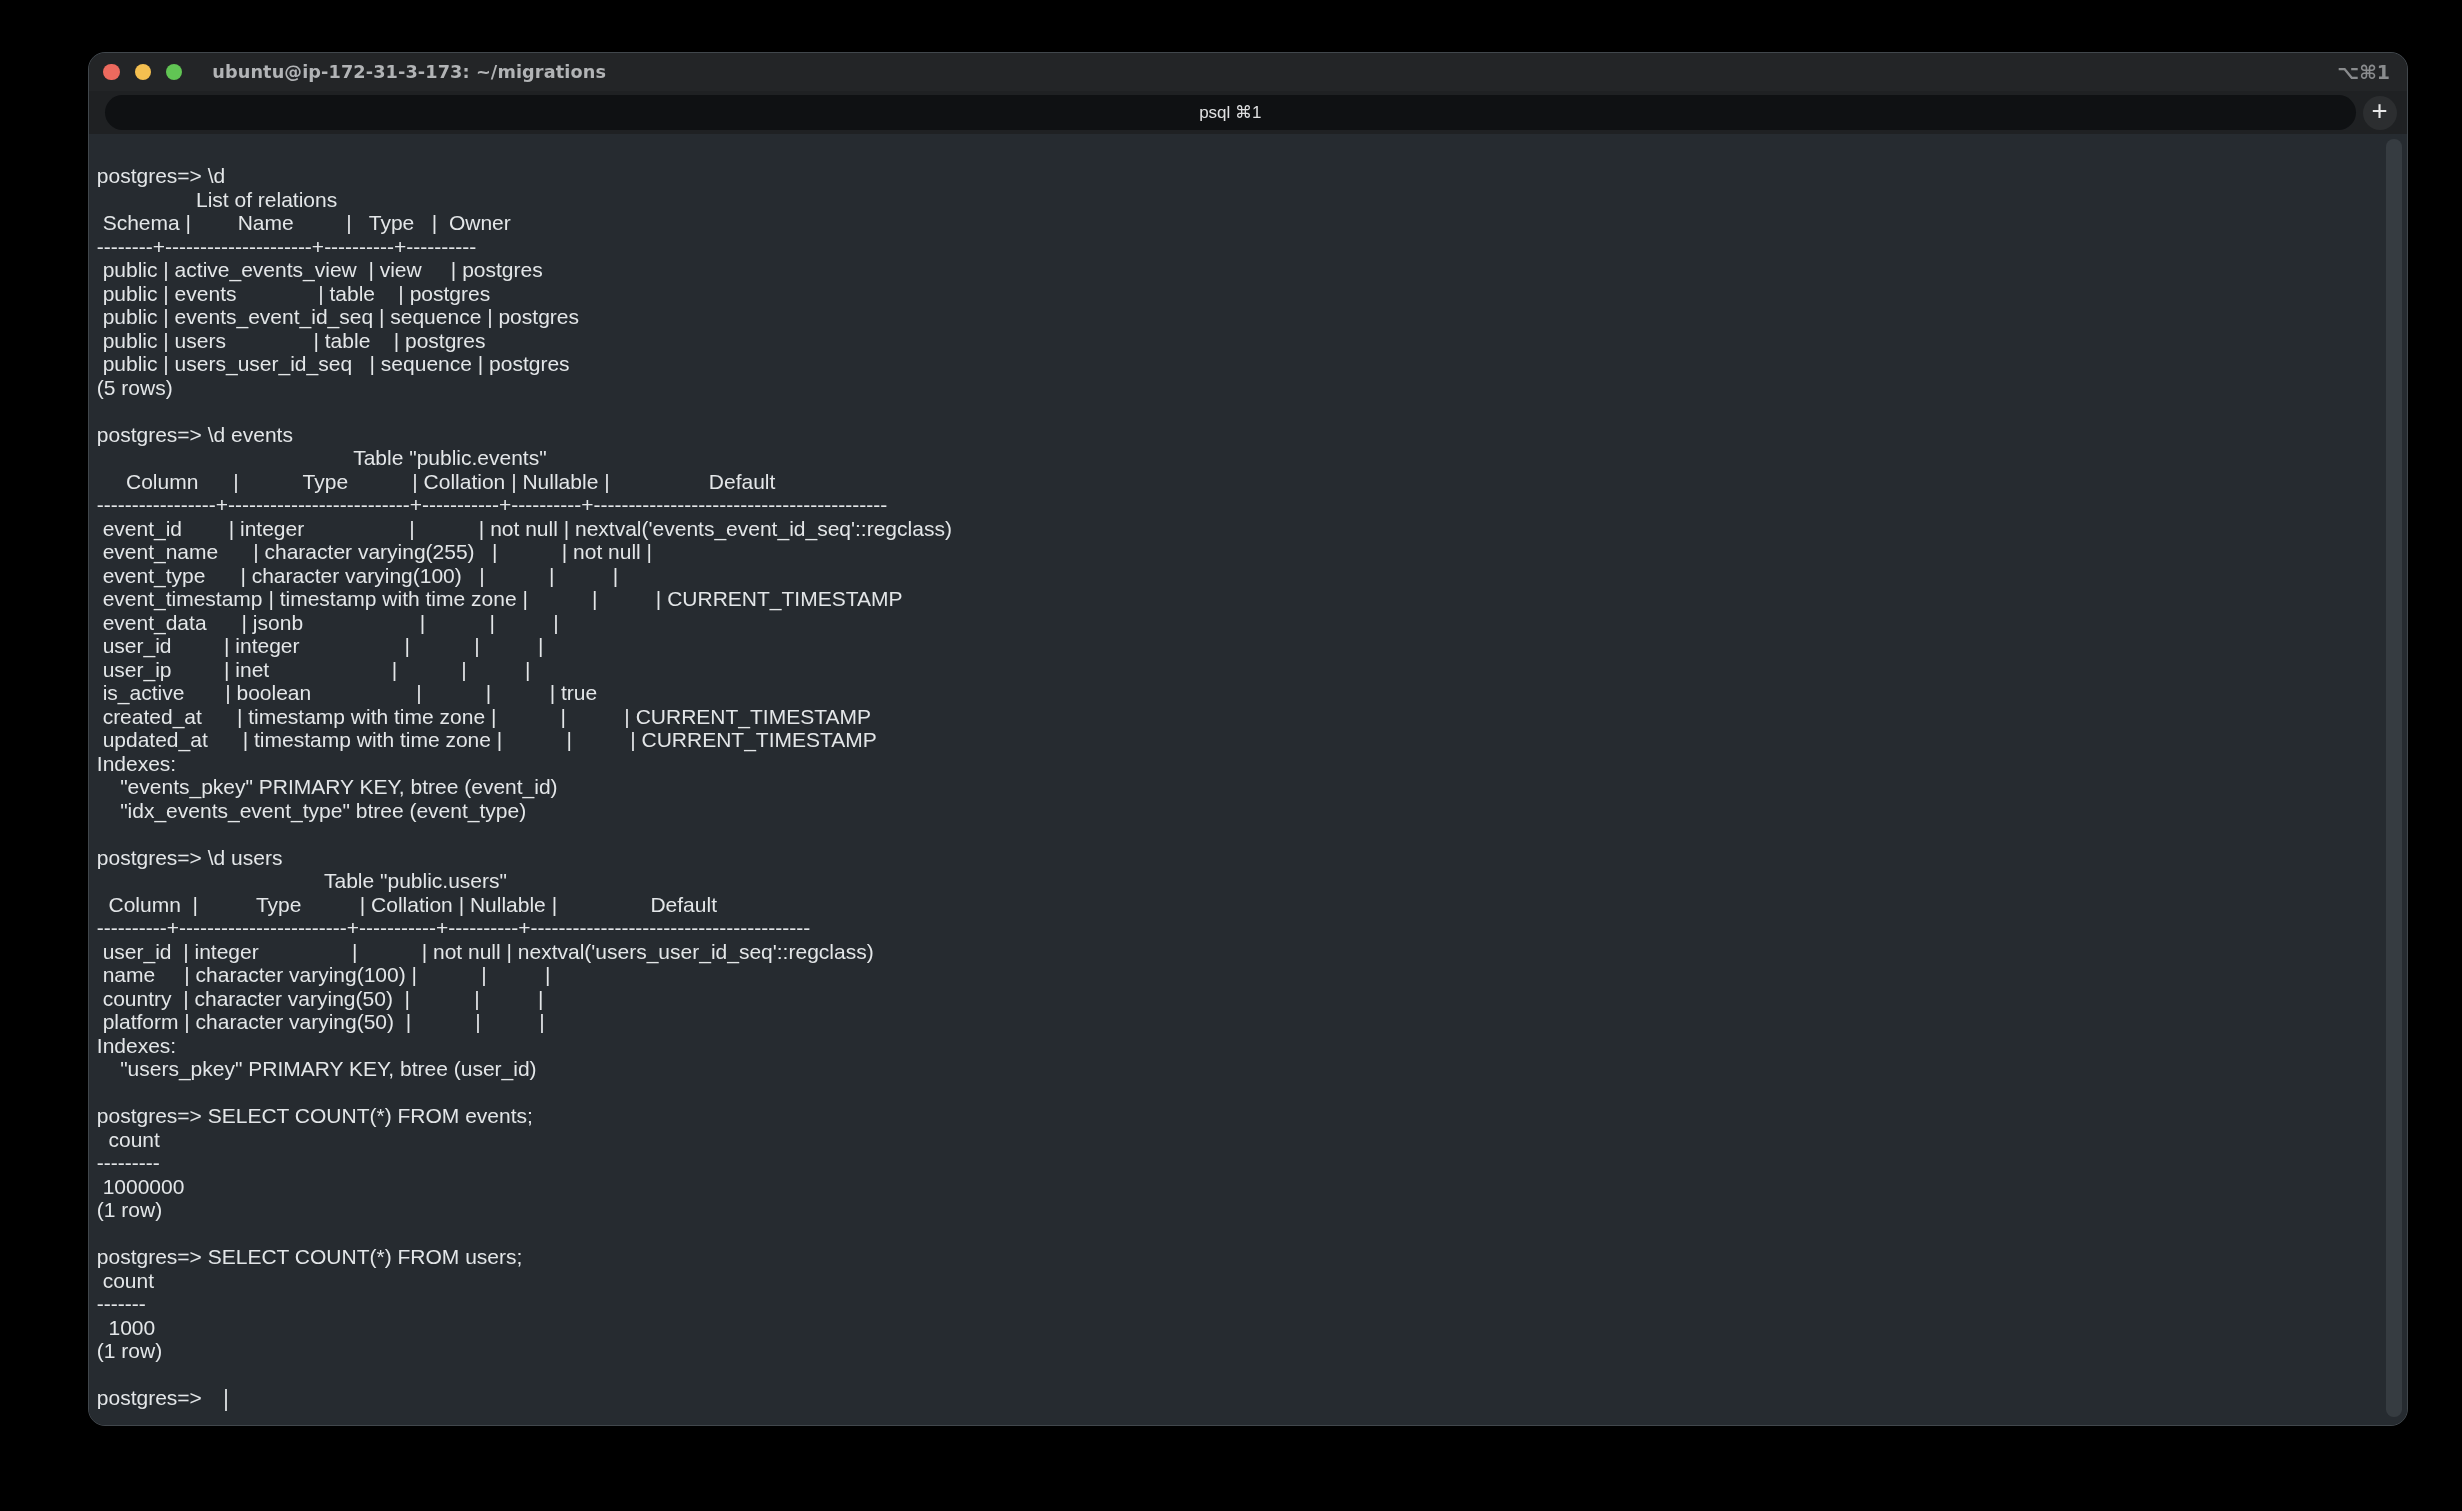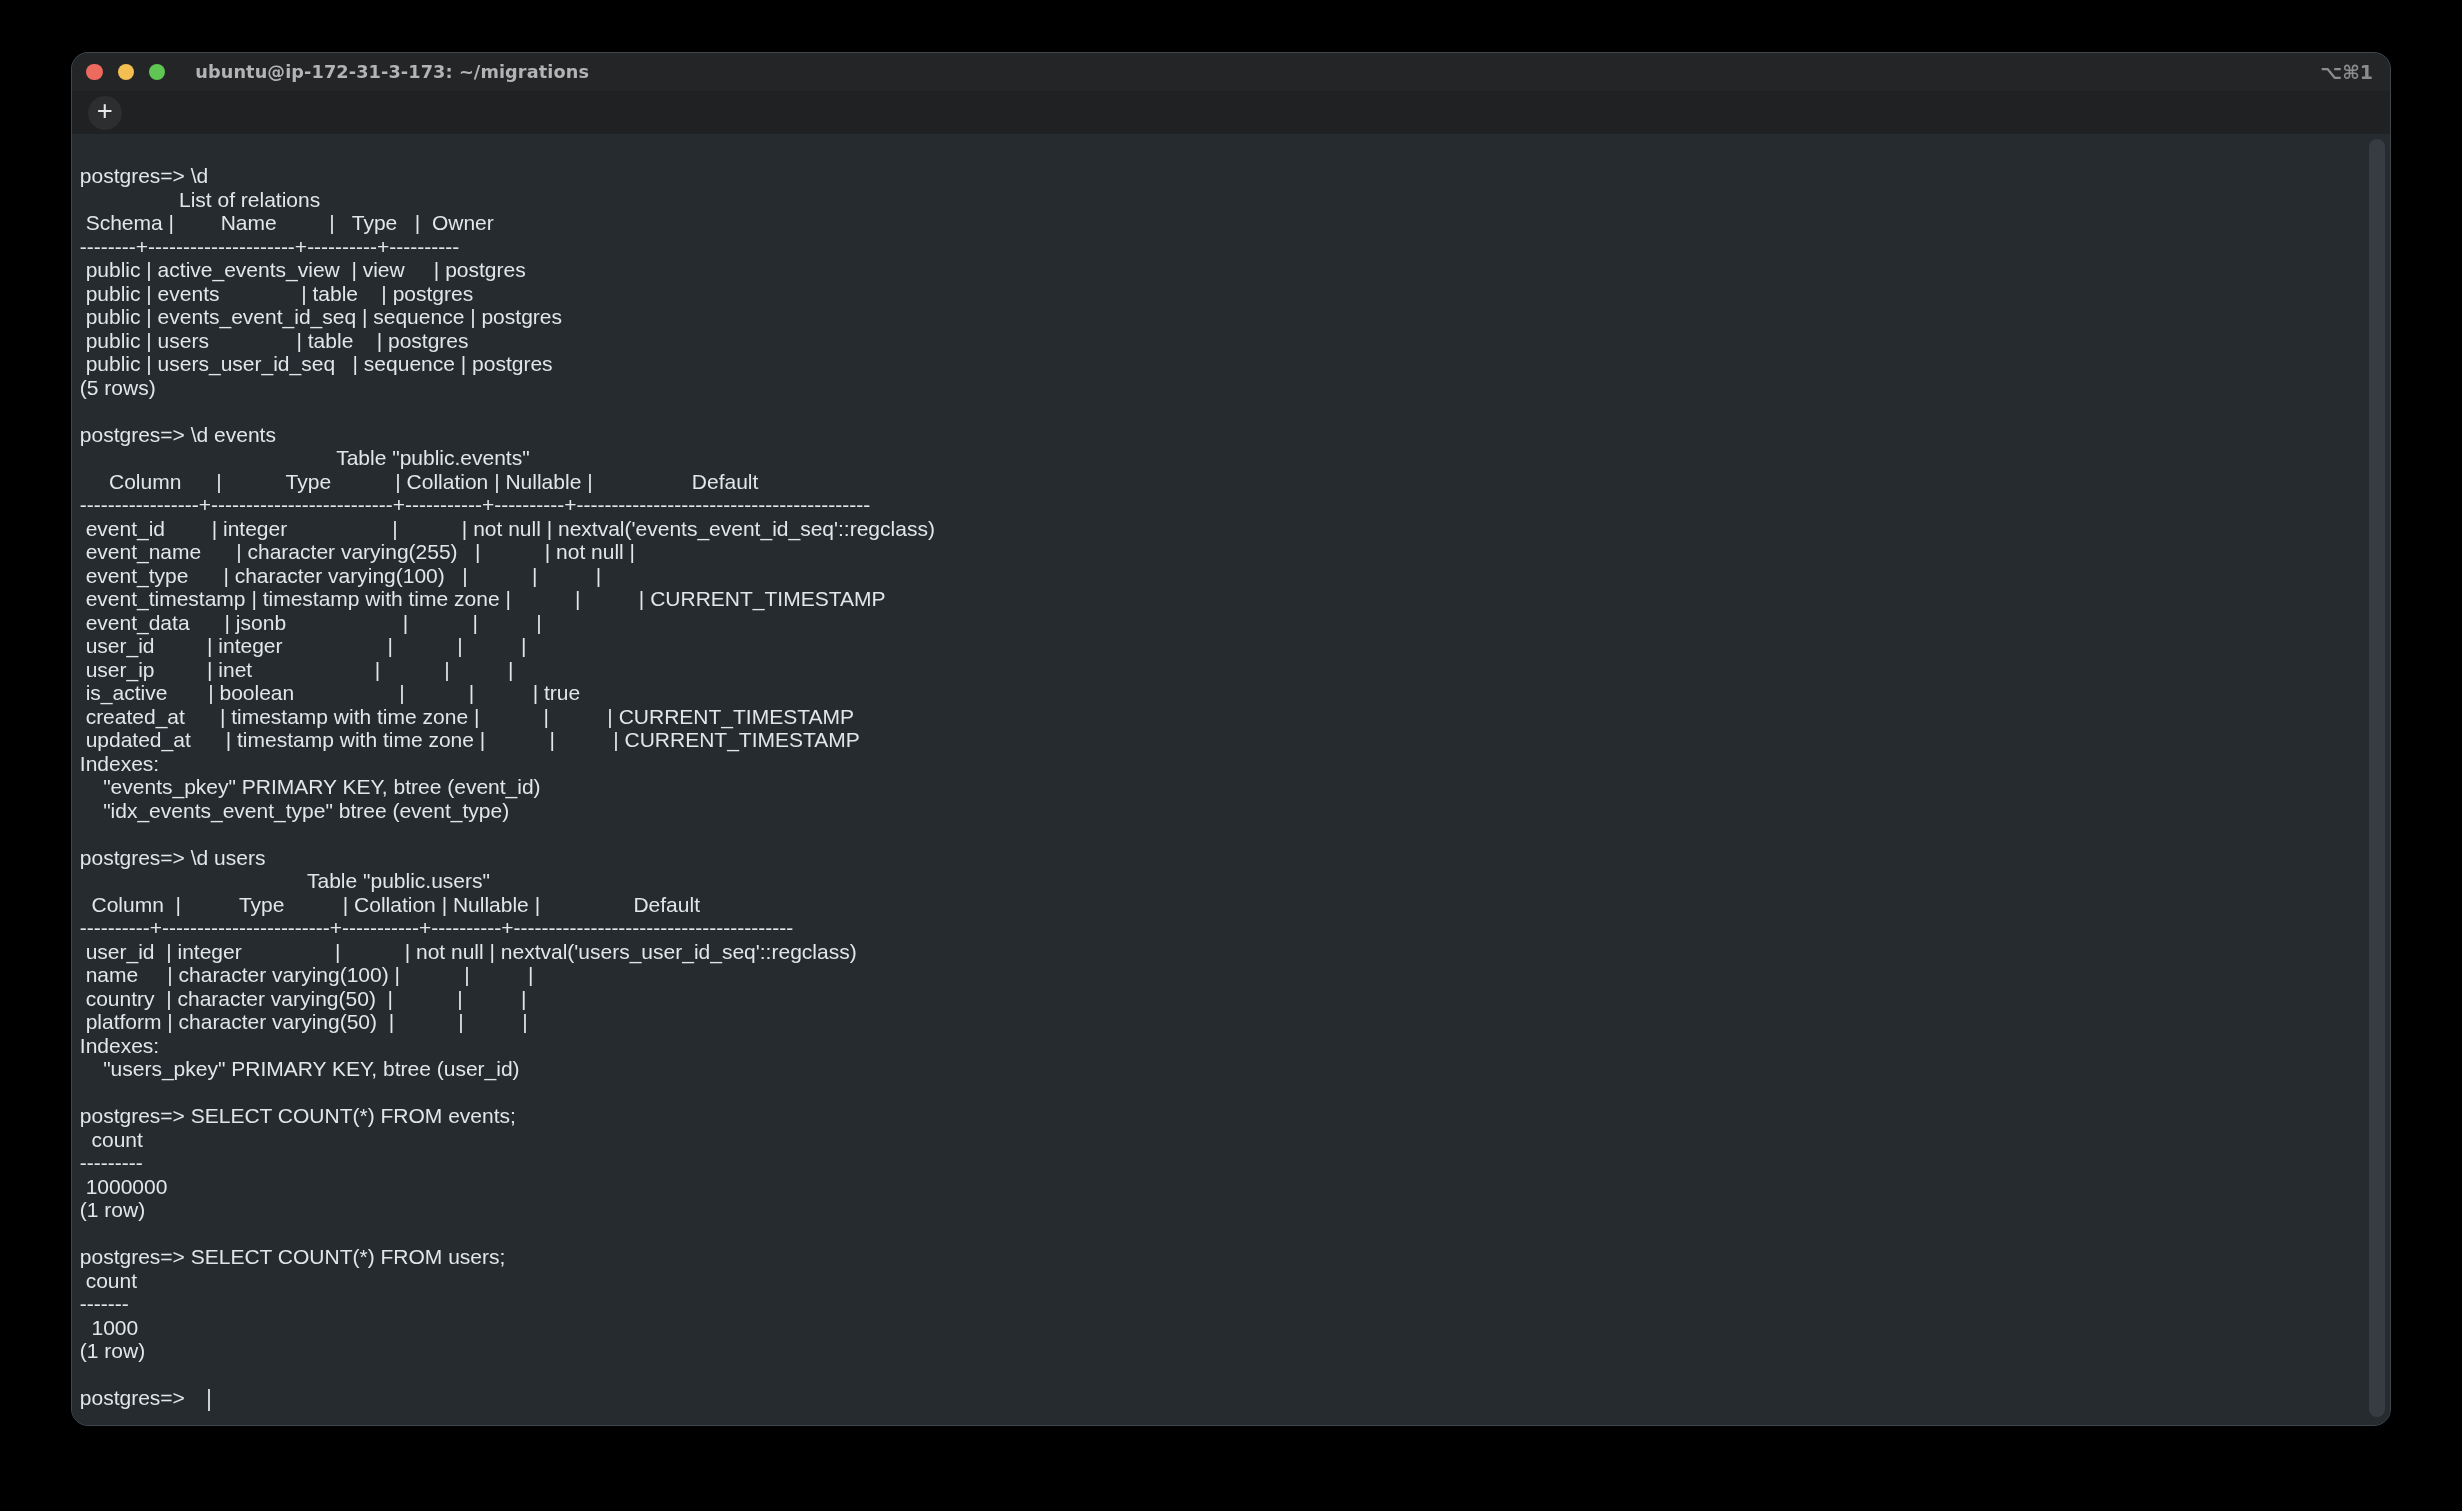--- a/index.html
+++ b/index.html
@@ -2,21 +2,21 @@
 <html style="font-size:10.5px"><head>
 <meta charset="utf-8">
 <style>
   html, body { margin: 0; padding: 0; background: #000; }
   body {
     width: 2462px; height: 1512px;
     position: relative; overflow: hidden;
     font-family: "DejaVu Sans", sans-serif;
   }
   .window {
-    position: absolute; left: 71px; top: 52px;
+    position: absolute; left: 88px; top: 52px;
     width: 2320px; height: 1374px;
     border-radius: 17px; overflow: hidden;
     background: #262b30;
     border: 1.3px solid #41474c;
     box-sizing: border-box;
   }
   .titlebar {
     height: 38px; background: #232527;
     display: flex; align-items: center;
     padding: 0 17px 0 14.4px;
@@ -89,20 +89,23 @@
     <div class="lights">
       <button class="light red"></button>
       <button class="light yellow"></button>
       <button class="light green"></button>
     </div>
     <span class="win-title">ubuntu@ip-172-31-3-173: ~/migrations</span>
     <span class="hint">⌥⌘1</span>
   </div>
 
   <div class="tabbar">
+    <button class="tab inactive">
+      <span>psql ⌘1</span>
+    </button>
     <button class="newtab">
       <span>+</span>
     </button>
   </div>
 
   <div class="terminal">
     <pre>postgres=&gt; \d
                  List of relations
  Schema |        Name         |   Type   |  Owner
 --------+---------------------+----------+----------

